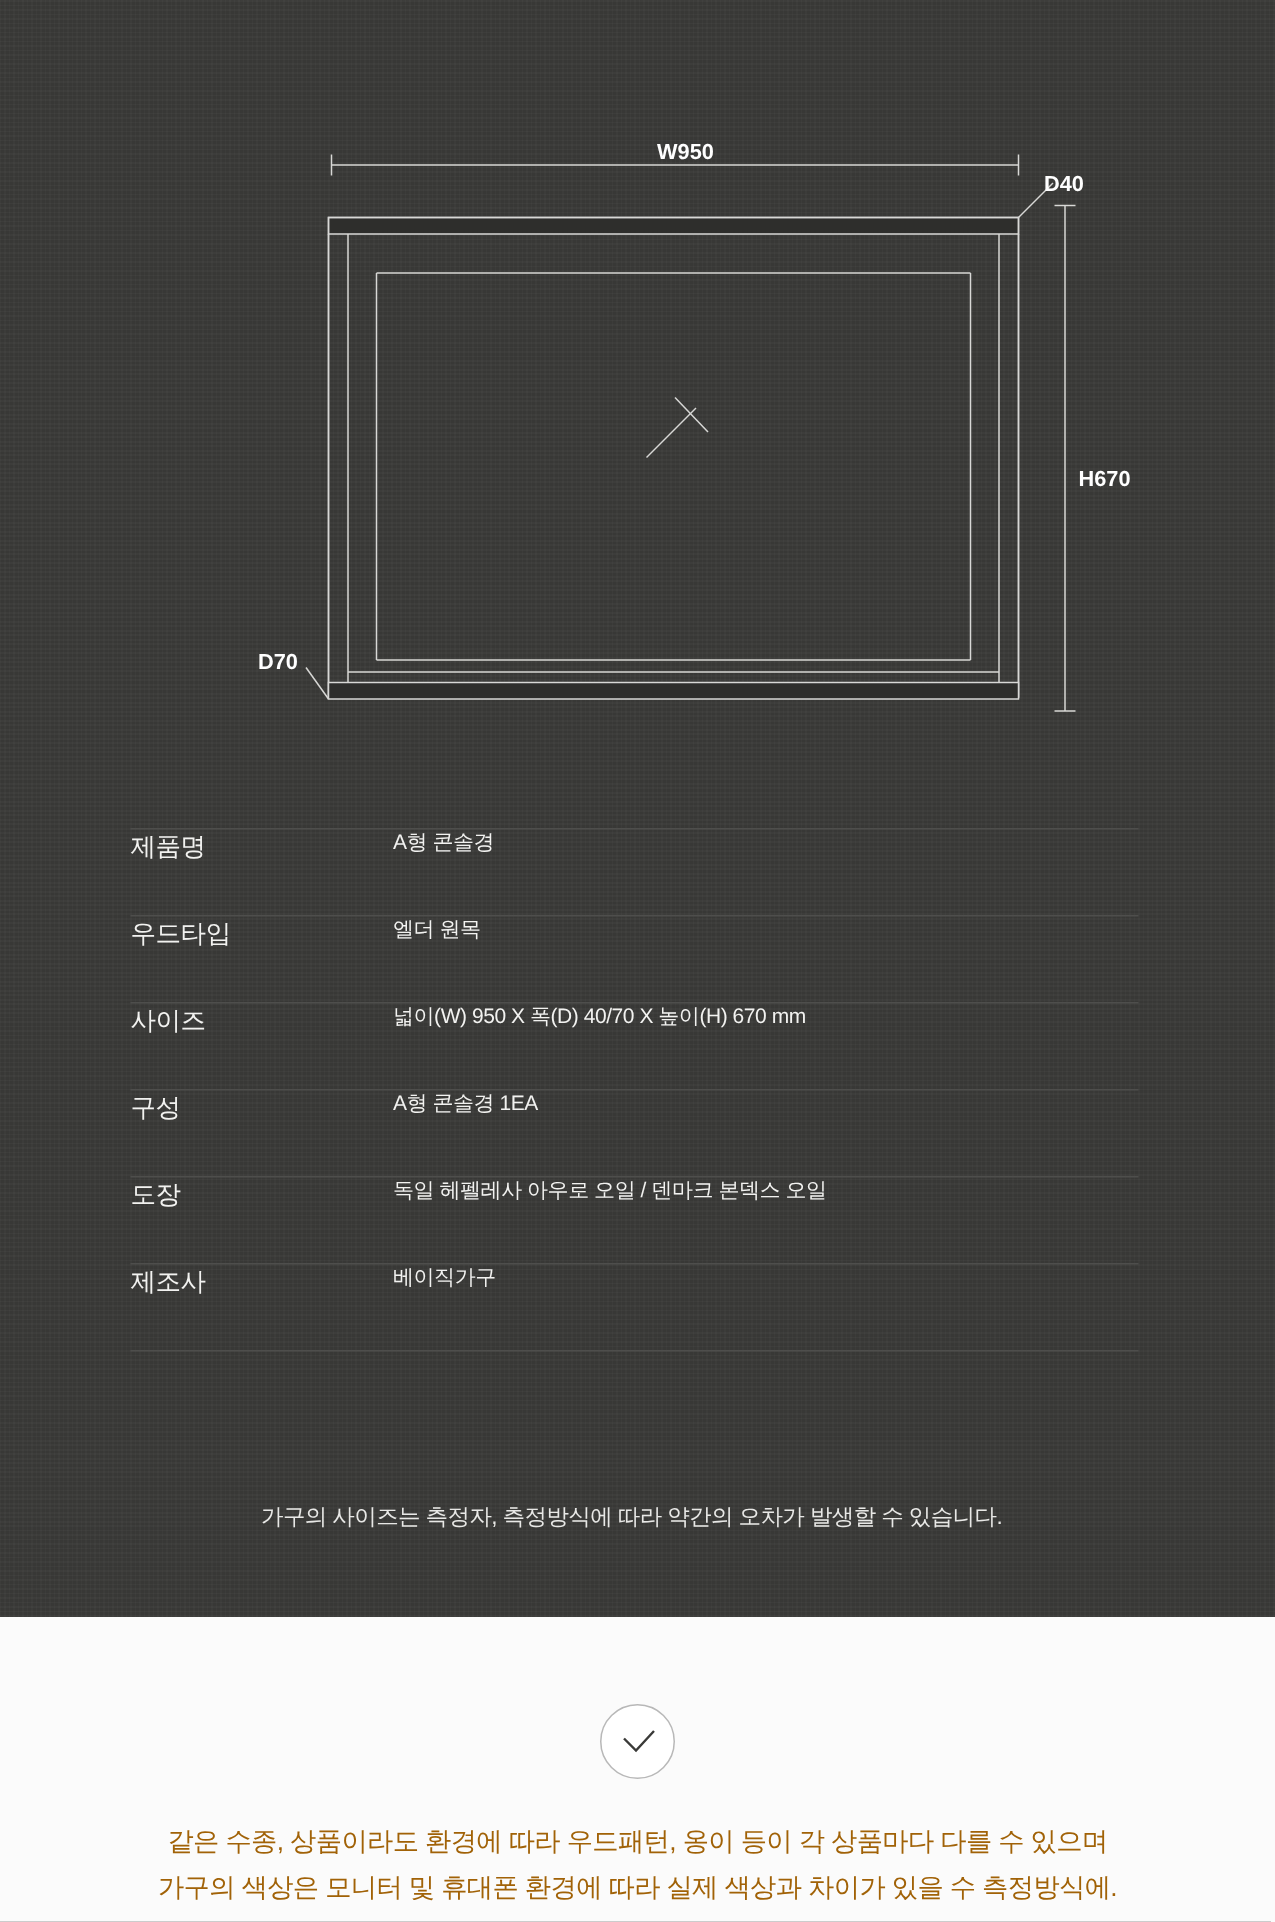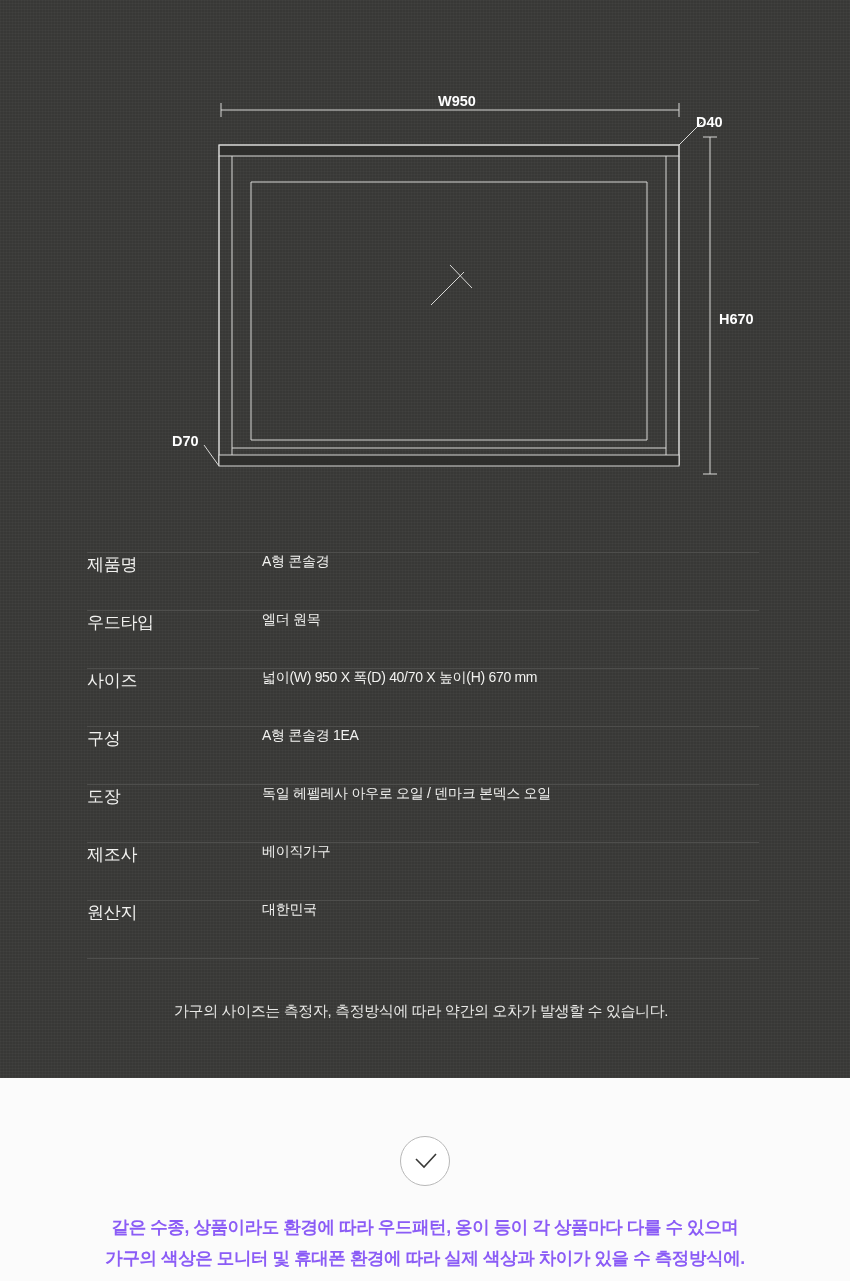--- a/index.html
+++ b/index.html
@@ -96,25 +96,24 @@
   }
   .check-circle svg {
     display: block;
   }
   .notice-text {
     position: absolute;
     left: 0;
     top: 1212px;
     width: 850px;
     text-align: center;
-    color: #8b5cf6;
+    color: #a16207;
     font-size: 17.5px;
     line-height: 31px;
     letter-spacing: -0.4px;
-    font-weight: bold;
   }
   .notice-text div { white-space: nowrap; }
 </style>
 </head>
 <body>
 
 <div class="page">
 
   <div class="spec-section">
 
@@ -183,24 +182,20 @@
         <div class="spec-value">A형 콘솔경 1EA</div>
       </div>
       <div class="spec-row">
         <div class="spec-label">도장</div>
         <div class="spec-value">독일 헤펠레사 아우로 오일 / 덴마크 본덱스 오일</div>
       </div>
       <div class="spec-row">
         <div class="spec-label">제조사</div>
         <div class="spec-value">베이직가구</div>
       </div>
-      <div class="spec-row">
-        <div class="spec-label">원산지</div>
-        <div class="spec-value">대한민국</div>
-      </div>
     </div>
 
     <div class="spec-note">가구의 사이즈는 측정자, 측정방식에 따라 약간의 오차가 발생할 수 있습니다.</div>
   </div>
 
   <div class="notice-section"></div>
 
   <div class="check-circle">
     <svg width="48" height="48" viewBox="0 0 48 48" xmlns="http://www.w3.org/2000/svg">
       <polyline points="15,22 23,30 35,17" fill="none" stroke="#3a3a38" stroke-width="1.6"></polyline>

